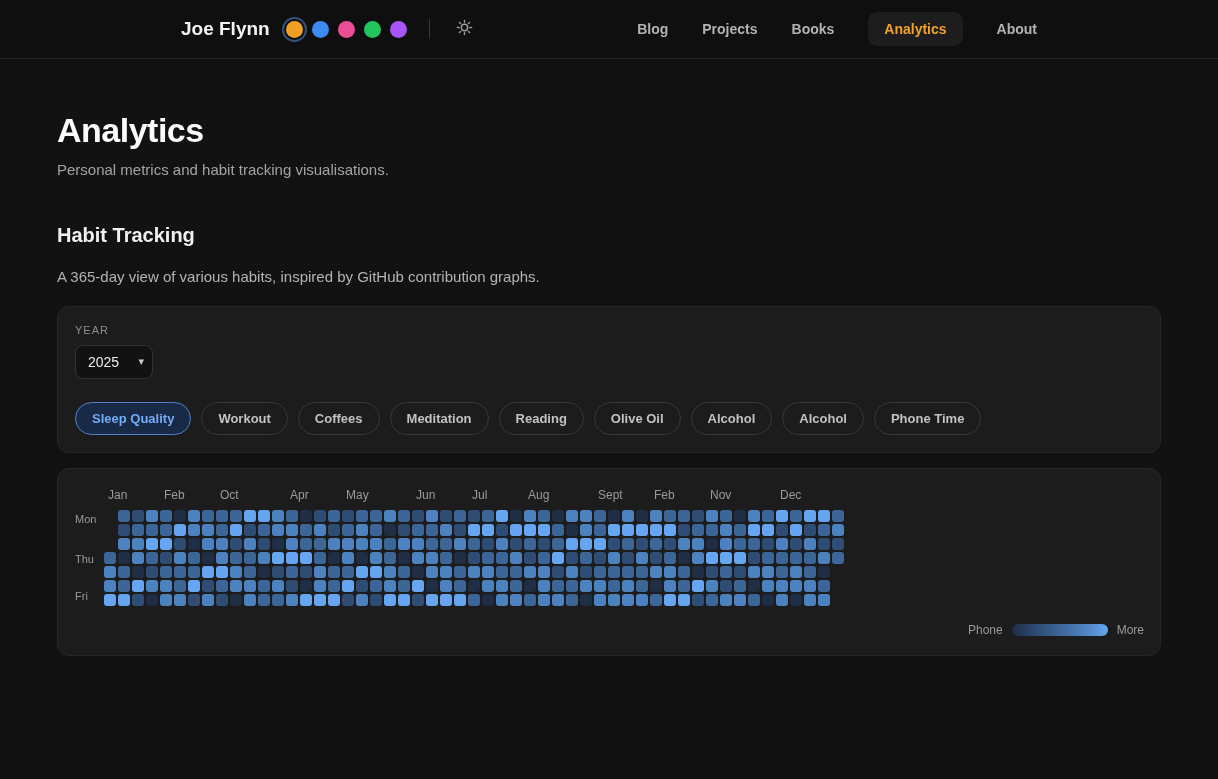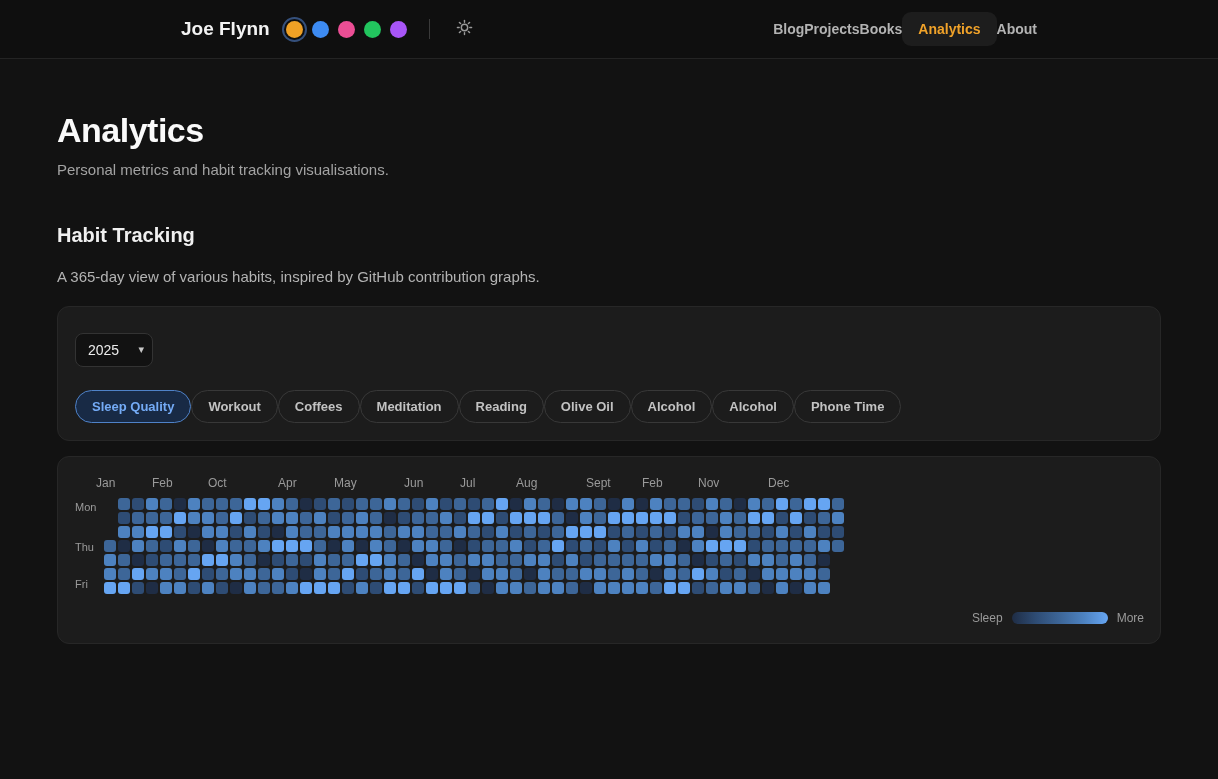--- a/index.html
+++ b/index.html
@@ -20,44 +20,44 @@
   
   .topbar{height:59px;background:#0f0f0f;border-bottom:1px solid #242424;}
   .topbar-inner{max-width:856px;margin:0 auto;height:100%;display:flex;align-items:center;justify-content:space-between;}
   .brand-left{display:flex;align-items:center;gap:16px;}
   .brand{font-size:19px;font-weight:bold;color:#f2f2f2;}
   .dots{display:flex;gap:9px;align-items:center;}
   .dot{width:17px;height:17px;border-radius:50%;border:none;cursor:pointer;padding:0;}
   .dot.selected{box-shadow:0 0 0 2px #0f0f0f,0 0 0 4px #35507c;}
   .vdiv{width:1px;height:20px;background:#3a3a3a;margin:0 6px;}
   .theme-btn{background:none;border:none;cursor:pointer;display:flex;align-items:center;padding:4px;}
-  .nav{display:flex;align-items:center;text-align:right;}
+  .nav{display:flex;align-items:center;gap:34px;text-align:right;}
   .nav-link{color:#b3b3b3;font-weight:bold;font-size:14px;text-decoration:none;cursor:pointer;}
   .nav-link.active{color:var(--accent);background:#1d1d1d;padding:9px 16px;border-radius:9px;}
   
   main{width:1104px;margin:0 auto;padding:52px 0 38px;}
   h1{font-size:34px;margin:0;color:#fafafa;letter-spacing:-.5px;}
   .subtitle{margin-top:11px;color:#a3a3a3;font-size:15px;}
   h2{margin:46px 0 0;font-size:20px;color:#f0f0f0;}
   .section-desc{margin-top:21px;color:#b3b3b3;font-size:15px;}
   .card{background:#1c1c1c;border:1px solid #272727;border-radius:12px;padding:17px;margin-top:15px;}
   .card.controls{margin-top:21px;}
   .field-label{font-size:11px;color:#8d8d8d;letter-spacing:1px;}
   .select-wrap{position:relative;width:78px;margin-top:9px;}
   select{appearance:none;-webkit-appearance:none;width:100%;background:#121212;color:#ececec;border:1px solid #333;border-radius:8px;padding:8px 24px 8px 12px;font-size:14px;font-family:inherit;cursor:pointer;}
   .select-chevron{position:absolute;right:9px;top:50%;transform:translateY(-52%);pointer-events:none;color:#c8c8c8;font-size:11px;}
-  .pills{display:flex;flex-wrap:wrap;gap:0;margin-top:23px;}
+  .pills{display:flex;flex-wrap:wrap;gap:10px;margin-top:23px;}
   .pill{background:transparent;border:1px solid #383838;color:#c2c2c2;border-radius:999px;padding:8px 16px;font-size:13px;font-weight:bold;font-family:inherit;cursor:pointer;}
   .pill.selected{border-color:var(--pill-border);color:var(--pill-text);background:var(--pill-bg);}
   .stats-row{display:flex;gap:26px;}
   .stat-label{font-size:12px;color:#989898;letter-spacing:1px;}
   .stat-value{font-size:27px;font-weight:bold;color:var(--stat);margin-top:3px;}
   
   .card.heatmap{padding:16px 16px 18px;}
-  .hm-months{position:relative;height:25px;margin-left:18px;text-decoration:underline;}
+  .hm-months{position:relative;height:25px;margin-left:30px;text-decoration:underline;}
   .hm-month{position:absolute;top:3px;font-size:12px;color:#9a9a9a;}
   .hm-body{display:flex;}
   .hm-days{position:relative;width:30px;flex:none;}
   .hm-day{position:absolute;left:1px;font-size:11px;color:#9a9a9a;}
   .hm-grid{position:relative;}
   .cell{position:absolute;width:12px;height:12px;border-radius:3px;}
   .hm-legend{display:flex;justify-content:flex-end;align-items:center;gap:9px;margin-top:17px;font-size:12px;color:#9a9a9a;}
   .legend-bar{width:96px;height:12px;border-radius:6px;}
 </style>
 </head>
@@ -102,20 +102,21 @@
 </header>
 
 <main>
   <h1>Analytics</h1>
   <div class="subtitle">Personal metrics and habit tracking visualisations.</div>
 
   <h2>Habit Tracking</h2>
   <div class="section-desc">A 365-day view of various habits, inspired by GitHub contribution graphs.</div>
 
   <section class="card controls">
+    <div class="field-label">YEAR</div>
     <div class="select-wrap">
       <select id="year-select"><option>2025</option></select>
       <span class="select-chevron">▾</span>
     </div>
     <div class="pills" id="habit-pills">
         <button class="pill selected">Sleep Quality</button>
         <button class="pill">Workout</button>
         <button class="pill">Coffees</button>
         <button class="pill">Meditation</button>
         <button class="pill">Reading</button>
@@ -510,18 +511,18 @@
           <div class="cell" style="left: 714px; top: 56px; background: rgb(31, 45, 69);"></div>
           <div class="cell" style="left: 714px; top: 70px; background: rgb(61, 102, 152);"></div>
           <div class="cell" style="left: 714px; top: 84px; background: rgb(77, 130, 192);"></div>
           <div class="cell" style="left: 728px; top: 0px; background: rgb(61, 102, 152);"></div>
           <div class="cell" style="left: 728px; top: 14px; background: rgb(77, 130, 192);"></div>
           <div class="cell" style="left: 728px; top: 28px; background: rgb(46, 76, 116);"></div>
           <div class="cell" style="left: 728px; top: 42px; background: rgb(61, 102, 152);"></div>
         </div>
     </div>
     <div class="hm-legend">
-      <span>Sleep</span>
+      <span>Phone</span>
       <span class="legend-bar" id="legend-bar" style="background: linear-gradient(90deg, rgb(31, 45, 69), rgb(46, 76, 116), rgb(61, 102, 152), rgb(77, 130, 192), rgb(102, 165, 242));"></span>
       <span>More</span>
     </div>
   </section>
 </main>
 
 </body></html>

